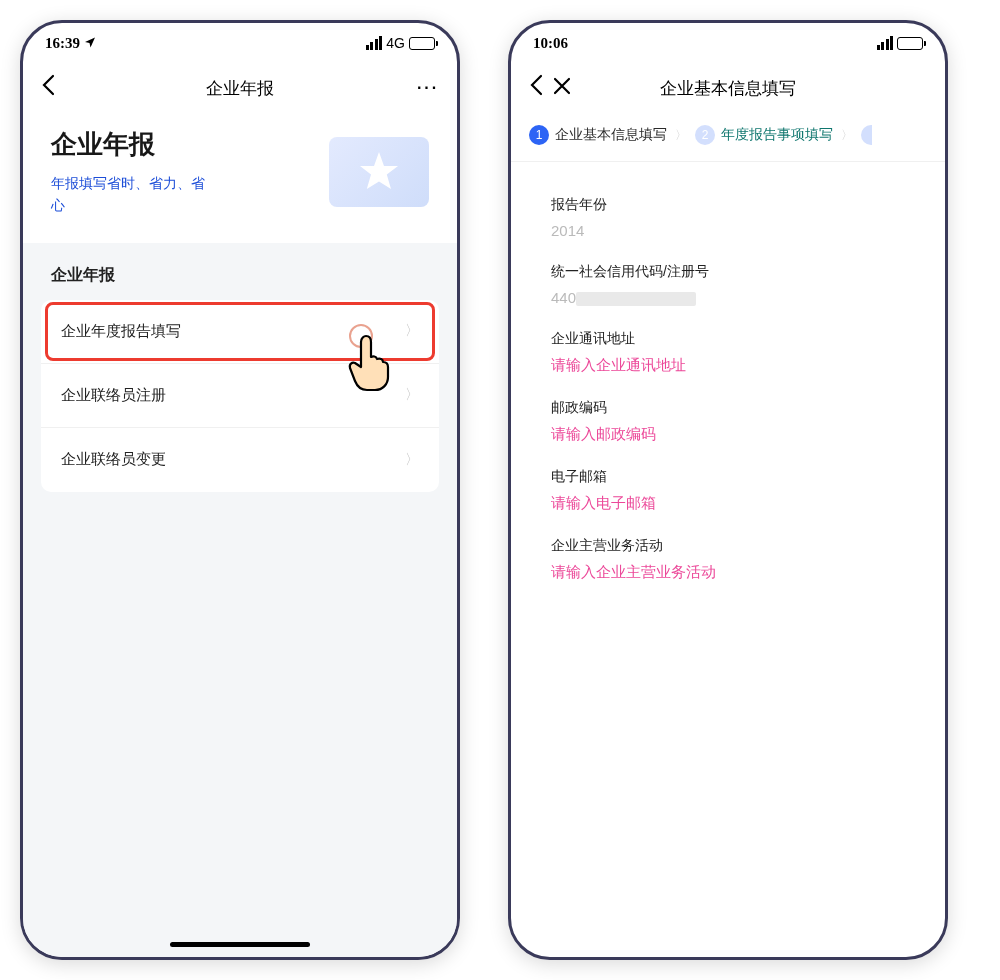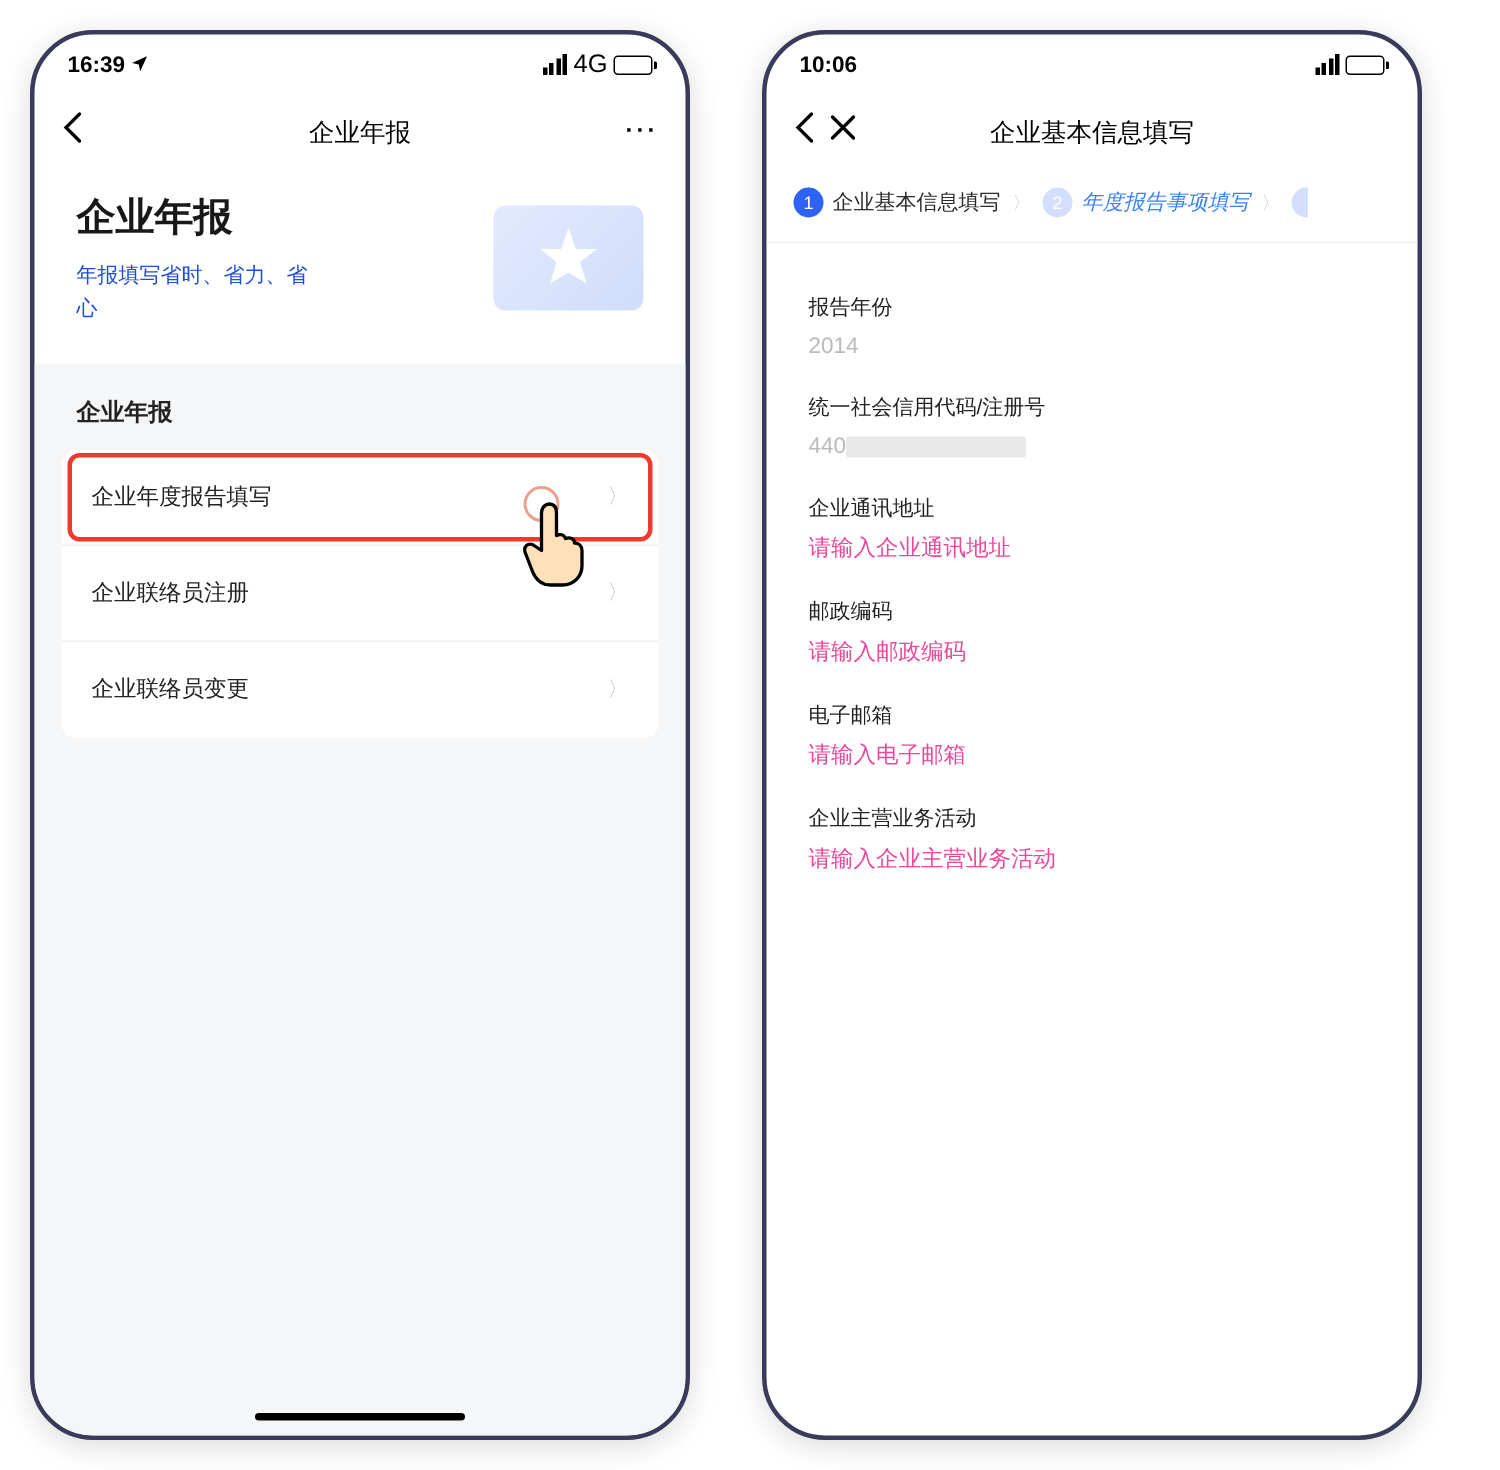--- a/index.html
+++ b/index.html
@@ -27,21 +27,21 @@
     
     .status-bar {
       height: 40px;
       display: flex;
       justify-content: space-between;
       align-items: center;
       padding: 0 22px;
       font-size: 15px;
       font-weight: 600;
     }
-    .status-left { display: flex; align-items: flex-end; gap: 4px; }
+    .status-left { display: flex; align-items: flex-end; gap: 4px; font-family: Liberation Serif, serif; }
     .status-right { display: flex; align-items: center; gap: 4px; }
     .signal-bars { display:inline-flex; align-items:flex-end; gap:1.5px; }
     .signal-bars span { width:3px; background:#000; display:inline-block; }
     .signal-bars span:nth-child(1){height:5px}
     .signal-bars span:nth-child(2){height:8px}
     .signal-bars span:nth-child(3){height:11px}
     .signal-bars span:nth-child(4){height:14px}
     .battery {
       width: 26px; height: 13px; border: 1.5px solid #000; border-radius: 3px;
       position: relative;
@@ -126,27 +126,27 @@
     }
     .step { display:flex; align-items:center; gap:6px; }
     .step-num {
       width: 20px; height:20px; border-radius:50%;
       display:inline-flex; align-items:center; justify-content:center;
       font-size: 12px;
     }
     .step-num.active { background:#2d64f5; color:#fff; }
     .step-num.inactive { background:#d3dffd; color:#fff; }
     .step-label.active { color:#2a2a2a; }
-    .step-label.inactive { color:#3b82f6;font-style:italic; }
+    .step-label.inactive { color:#0f766e; }
     .step-sep{ color:#d0d0d0; font-size:12px; }
     .step-half {
       width: 11px; height:20px;
       background:#d3dffd; border-radius: 20px 0 0 20px;
     }
-    .form-area { padding: 10px 28px 0; overflow:hidden; }
+    .form-area { padding: 10px 40px 0; overflow:hidden; }
     .form-group { margin: 24px 0 4px; }
     .form-label { font-size: 14px; color:#222; margin-bottom: 8px; }
     .form-value { font-size: 15px; color:#ec4899; }
     .form-value.filled { color:#bababa; }
     .redact {
       display:inline-block; background: #e9e9e9; height: 14px;
       vertical-align: middle; border-radius: 2px;
     }
   </style>
 </head>
@@ -162,21 +162,21 @@
           </svg>
       </span>
     </div>
     <div class="status-right">
       <span class="signal-bars">
           <span></span>
           <span></span>
           <span></span>
           <span></span>
         </span>
-      <span style="font-size:17px;font-weight:500;">4G</span>
+      <span style="font-size:14px;font-weight:500;">4G</span>
       <span class="battery"><span class="battery-fill" style="width:90%"></span></span>
     </div>
   </div>
 
   <div class="nav-bar">
     <div class="nav-side">
       <span class="nav-back">
         <svg width="14" height="22" viewBox="0 0 14 22">
             <path d="M12 2 L3 11 L12 20" stroke="#000" stroke-width="2.2" fill="none" stroke-linecap="round"></path>
           </svg>

